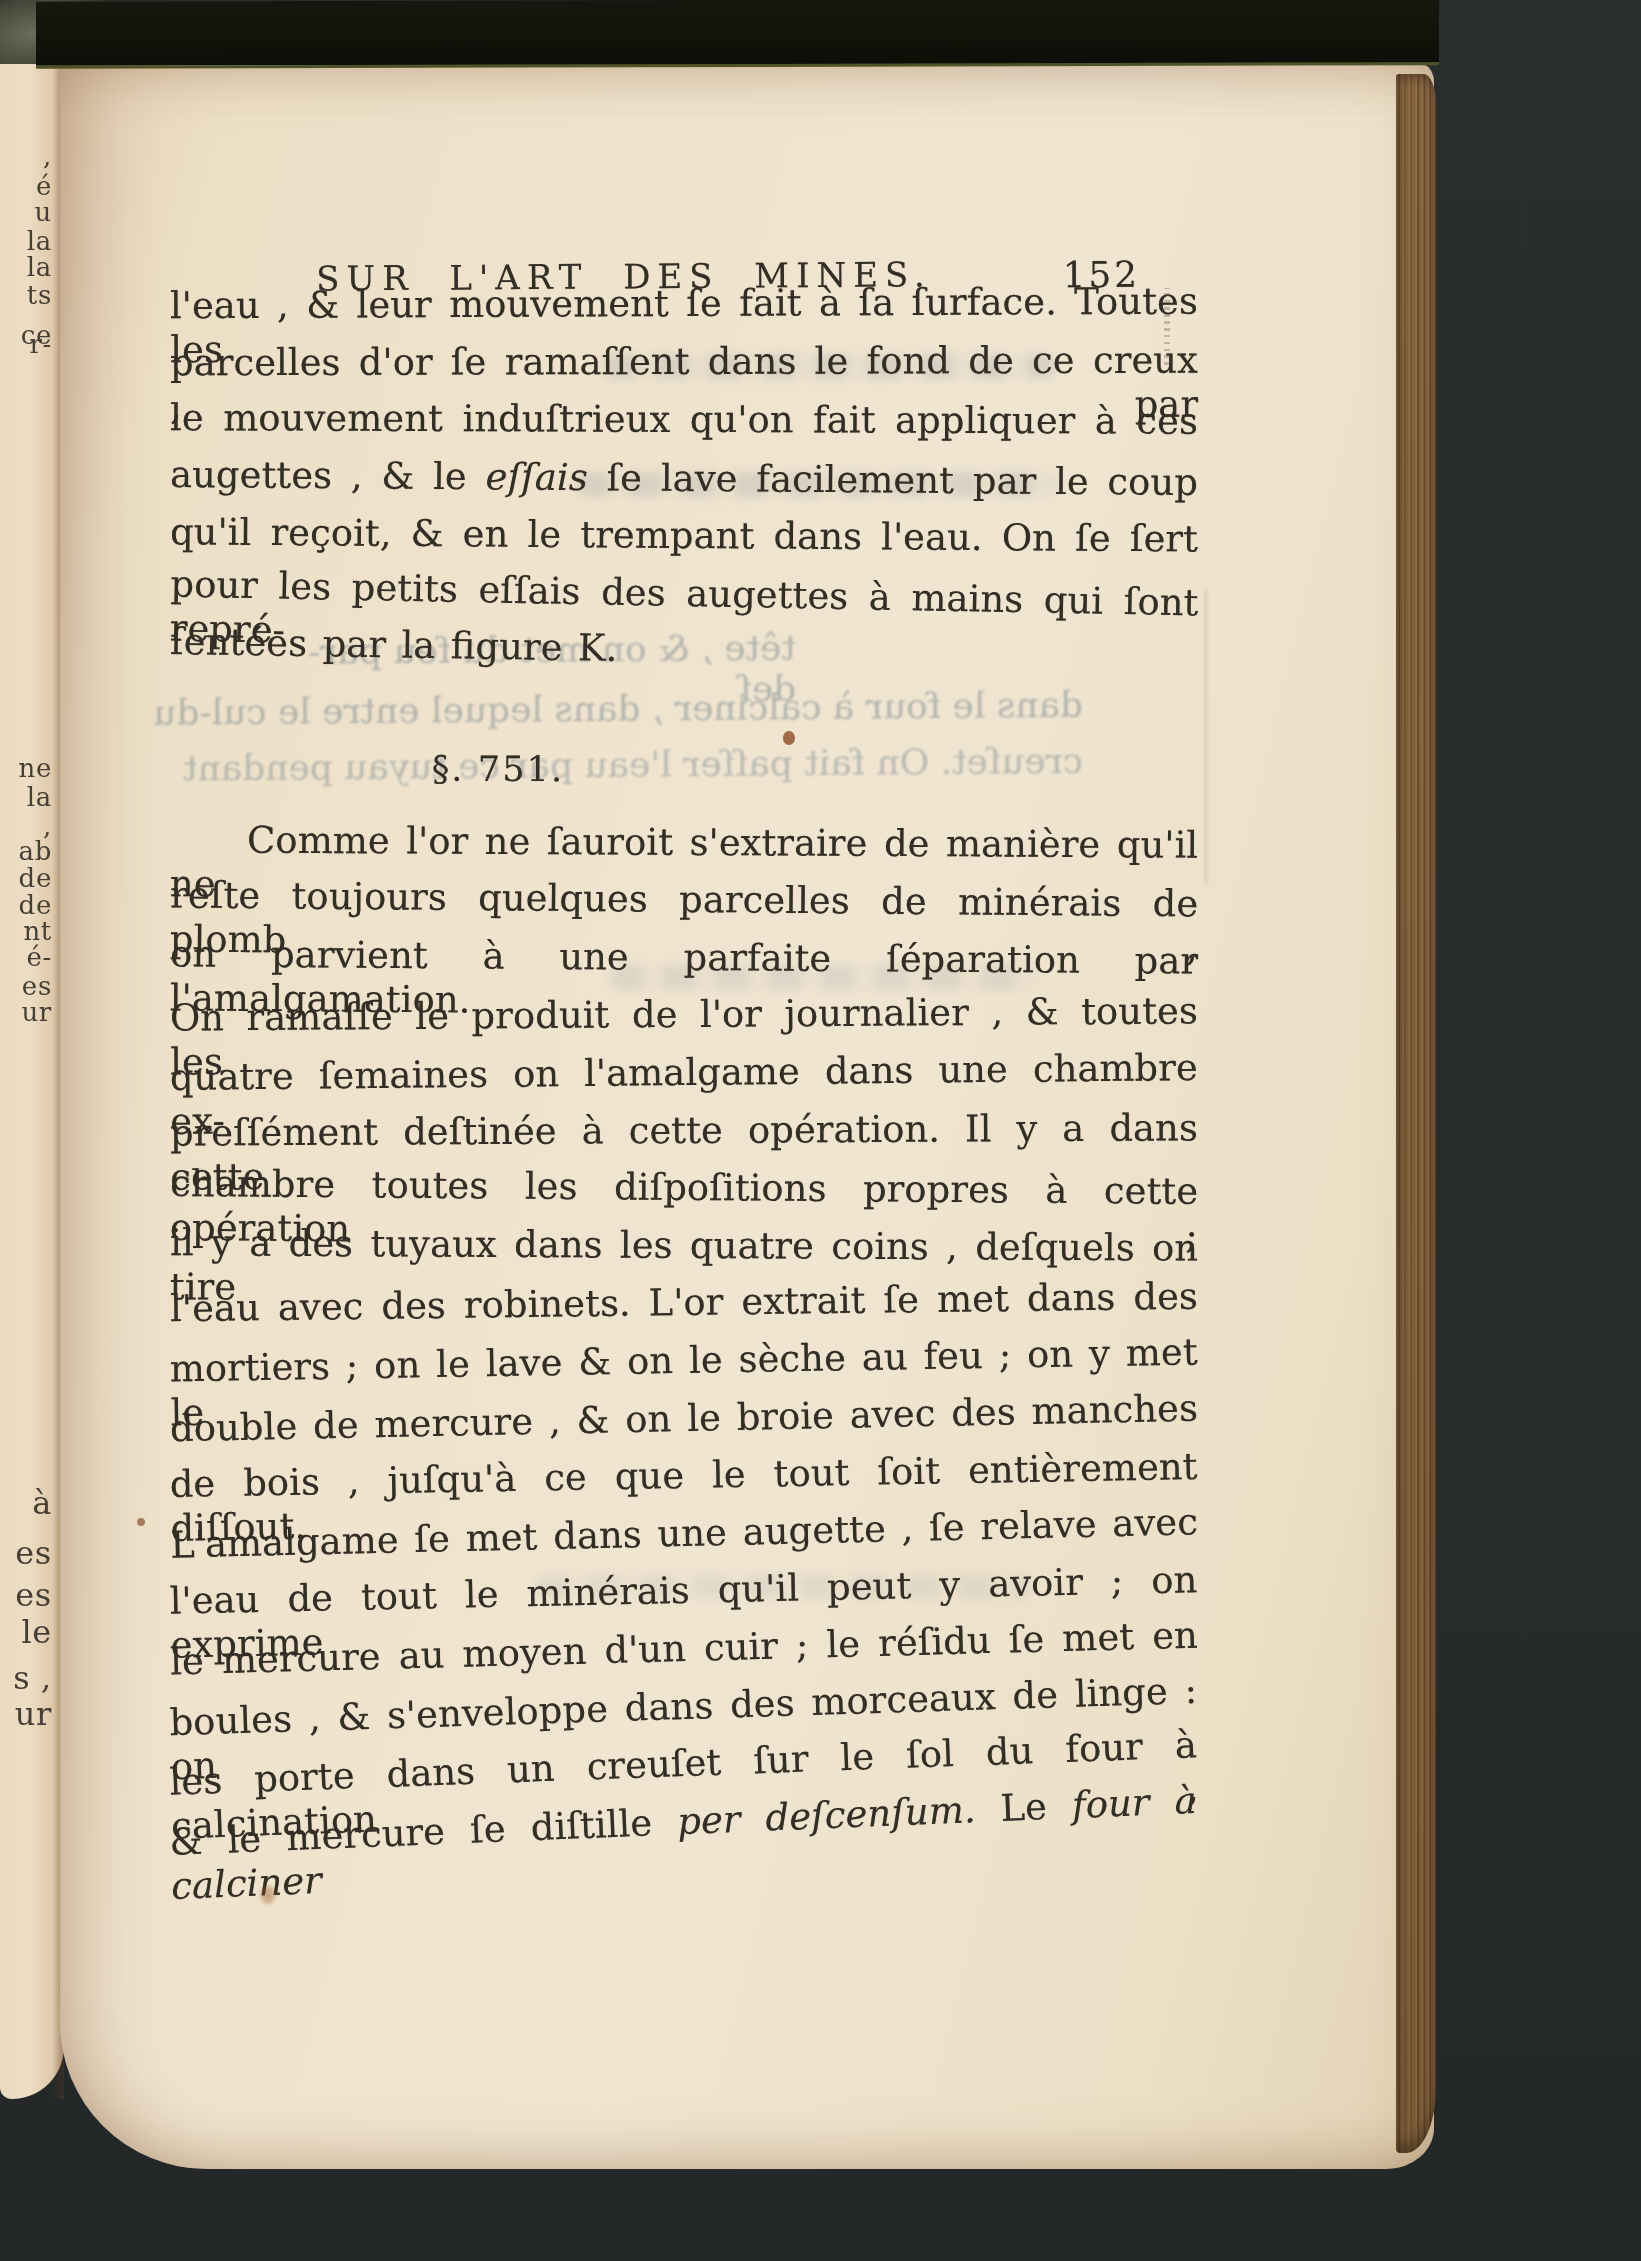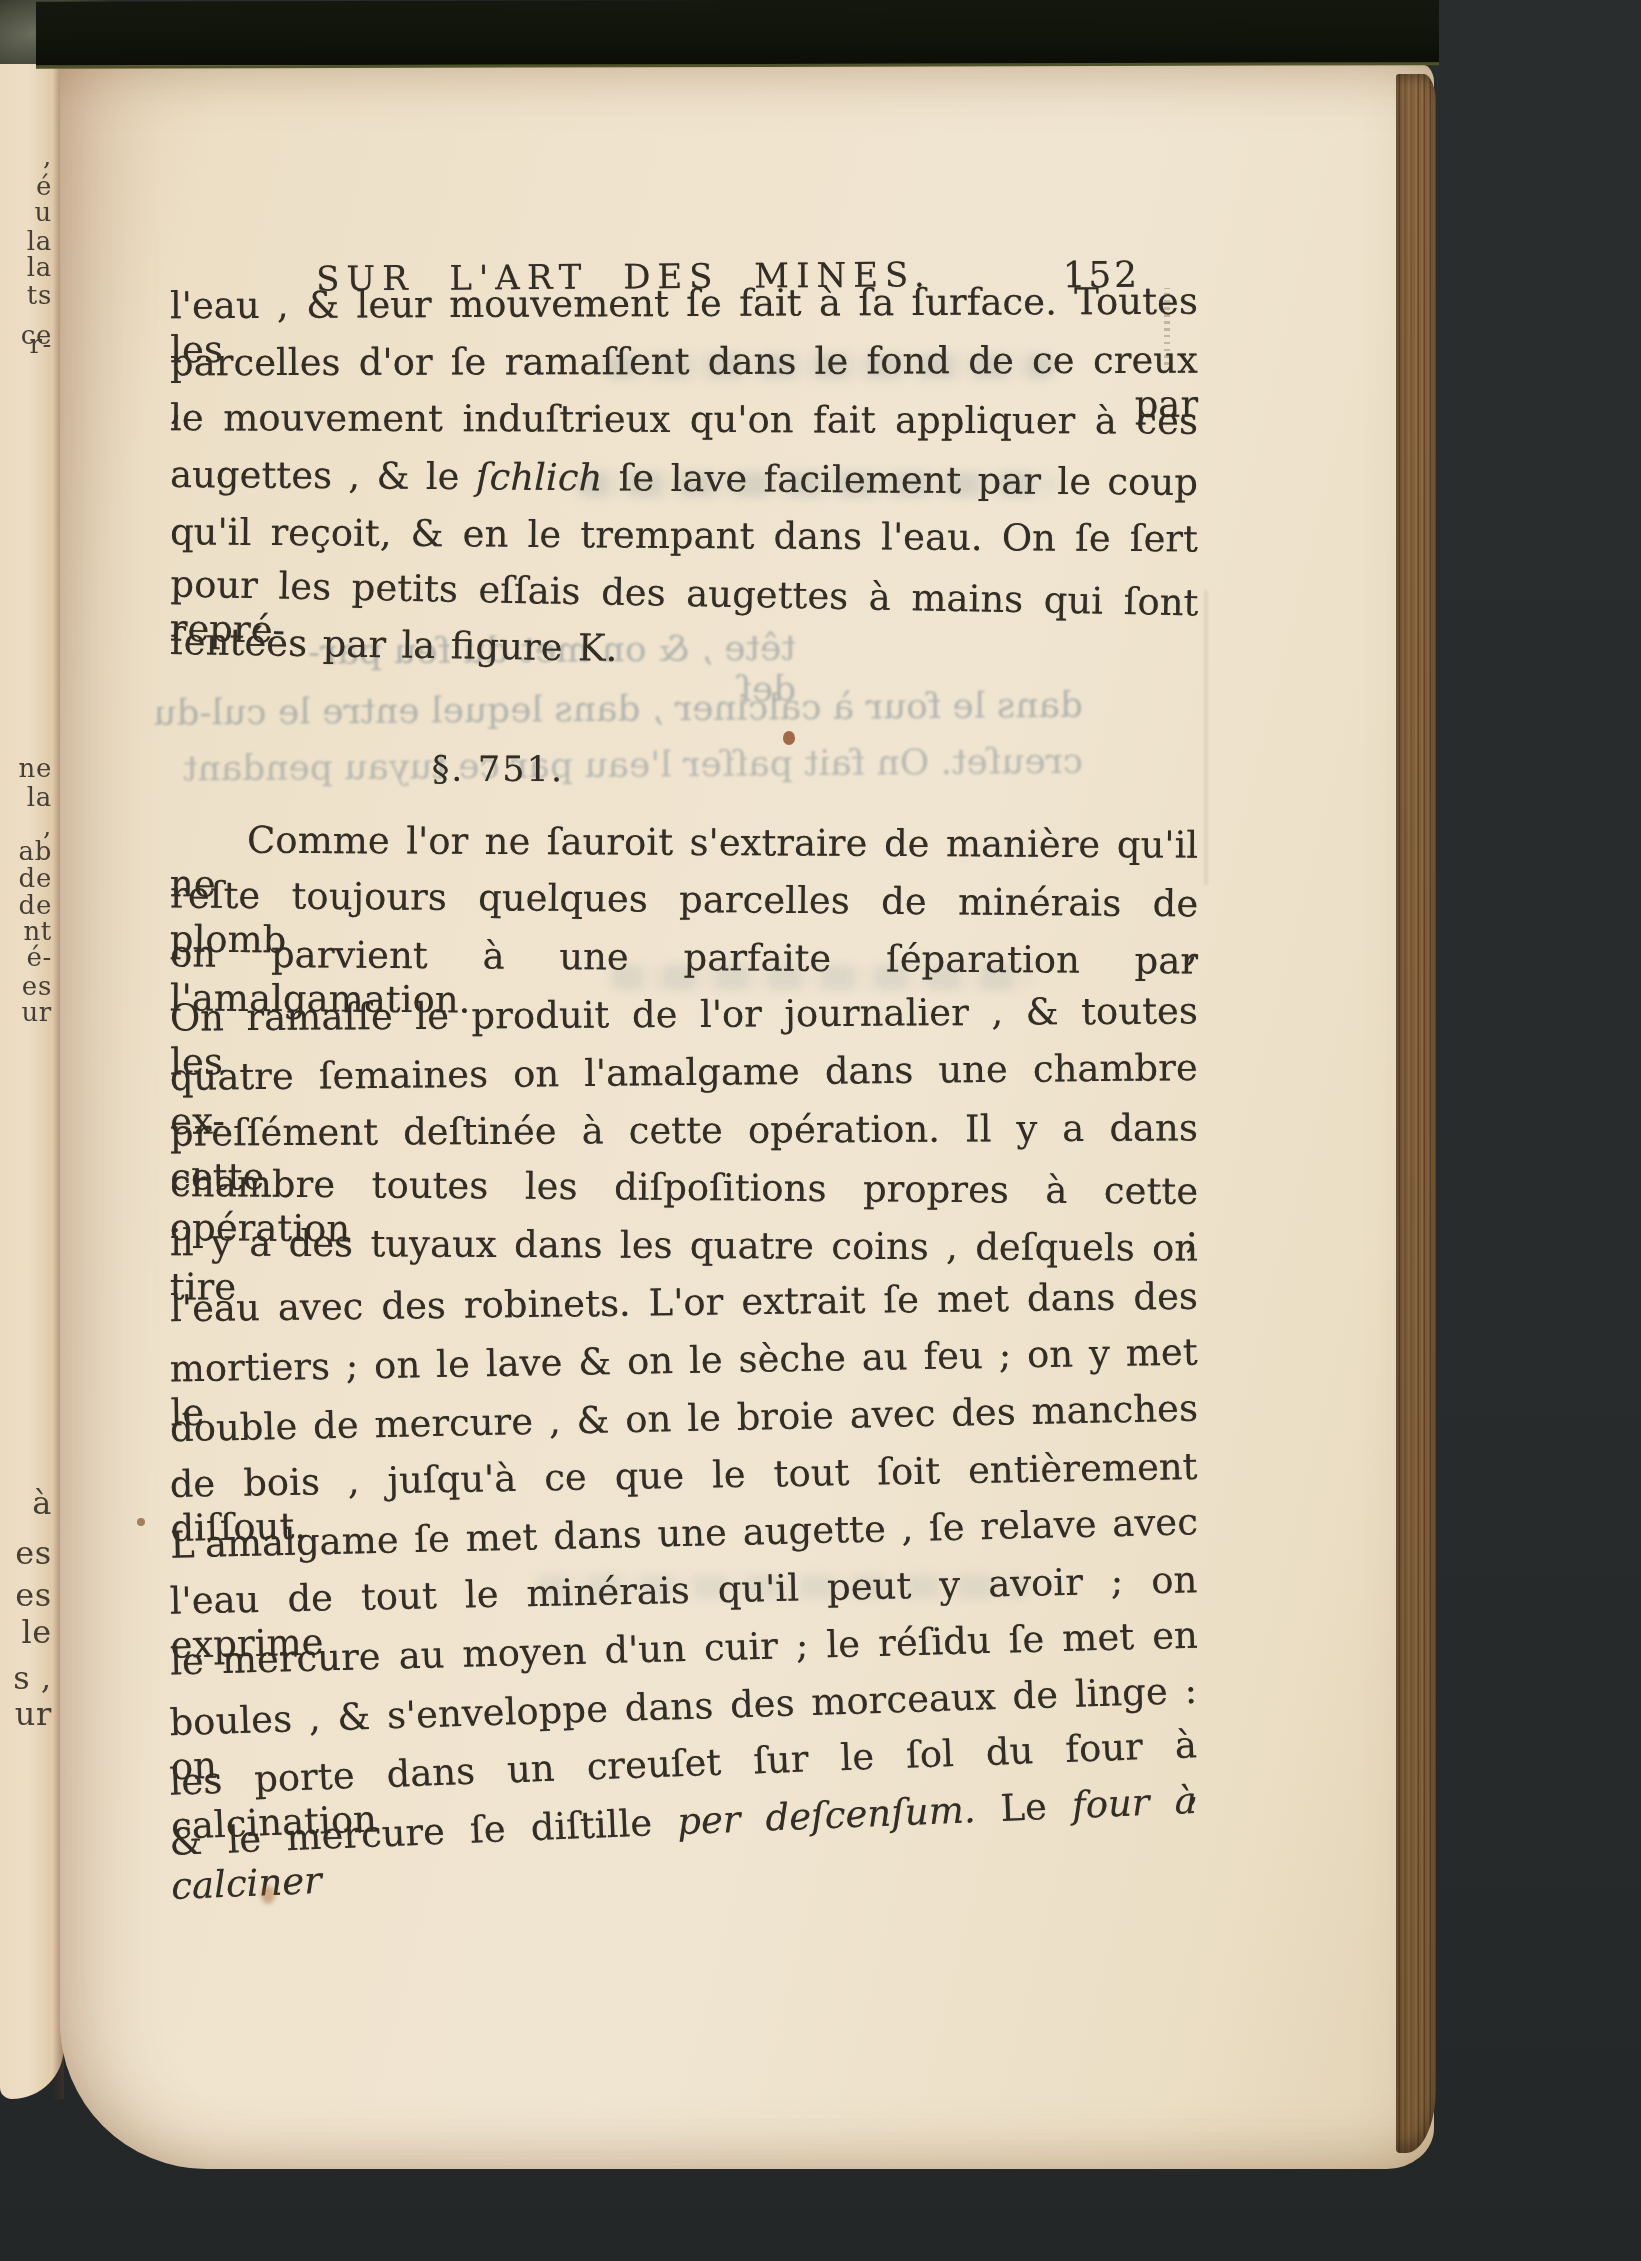--- a/index.html
+++ b/index.html
@@ -110,21 +110,21 @@
 
   <div class="header-row print">
     <span class="title">SUR L'ART DES MINES.</span>
     <span class="pagenum">152</span>
   </div>
 
   <div class="line print" style="top:282px;transform:rotate(-0.25deg)">l'eau , &amp; leur mouvement ſe fait à ſa ſurface. Toutes les</div>
   <div class="line print" style="top:340px;transform:rotate(-0.15deg)">parcelles d'or ſe ramaſſent dans le fond de ce creux , par</div>
   <div class="line print" style="top:398px;transform:rotate(0.2deg)">le mouvement induſtrieux qu'on fait appliquer à ces</div>
   <div class="line print" style="top:457px;transform:rotate(0.45deg)">
-    <span>augettes , &amp; le </span><i>ſchlich</i><span> ſe lave facilement par le coup</span>
+    <span>augettes , &amp; le </span><i>eſſais</i><span> ſe lave facilement par le coup</span>
   </div>
   <div class="line print" style="top:514px;transform:rotate(0.4deg)">qu'il reçoit, &amp; en le trempant dans l'eau. On ſe ſert</div>
   <div class="line print" style="top:572px;transform:rotate(1.05deg)">pour les petits eſſais des augettes à mains qui ſont repré-</div>
   <div class="line print short" style="top:628px;transform:rotate(0.9deg)">ſentées par la figure K.</div>
 
   <div class="sec-head print">§. 751.</div>
 
   <div class="line print indent" style="top:821px;transform:rotate(0.3deg)">Comme l'or ne ſauroit s'extraire de manière qu'il ne</div>
   <div class="line print" style="top:878px;transform:rotate(0.5deg)">reſte toujours quelques parcelles de minérais de plomb ,</div>
   <div class="line print" style="top:936px;transform:rotate(0.4deg)">on parvient à une parfaite ſéparation par l'amalgamation.</div>

